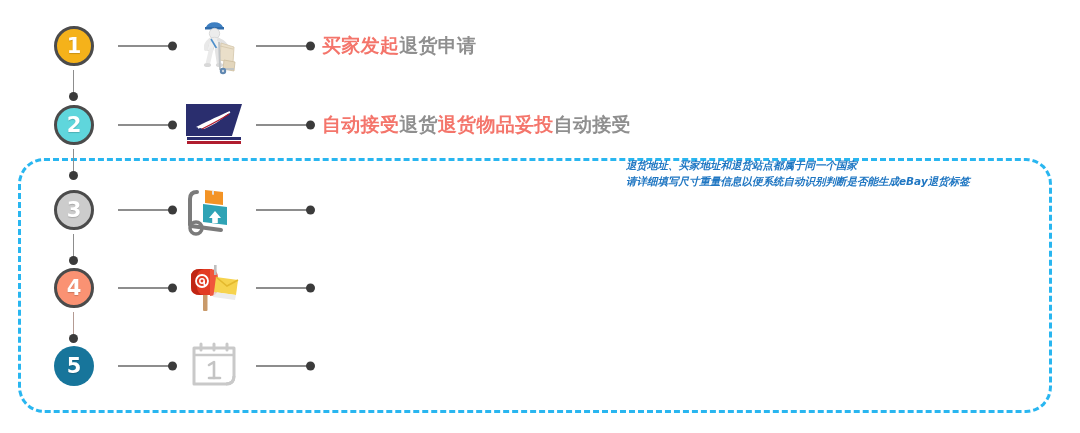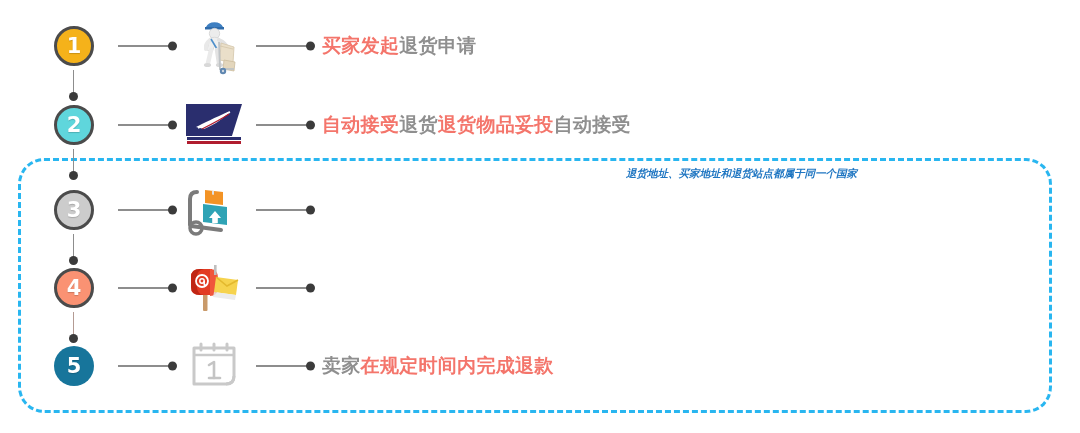--- a/index.html
+++ b/index.html
@@ -274,20 +274,21 @@
 
     <div class="hline" style="left:256px;width:58px;"></div>
     <div class="hdot" style="left:306px;"></div>
 
     <div class="label">
       <span class="seg-accent">自动接受</span><span class="seg-plain">退货</span><span class="seg-accent">退货物品妥投</span><span class="seg-plain">自动接受</span>
     </div>
 
     <div class="note n2">
       <div>退货地址、买家地址和退货站点都属于同一个国家</div>
+      <div>请详细填写尺寸重量信息以便系统自动识别判断是否能生成eBay退货标签</div>
     </div>
   </div>
 
   <div class="step" style="top:172px;">
     <div class="circle-wrap">
       <div class="circle ringed" style="background:#CCCCCC;">3</div>
     </div>
     <div class="vconn" style="top:62px;height:26px;"></div>
     <div class="vdot" style="top:84px;"></div>
 
@@ -373,19 +374,16 @@
         <path d="M40 44 q8 0 8 -8" stroke="#C9C9C9" stroke-width="3" fill="none"></path>
 
         <path d="M23 25 l5 -3 v16" stroke="#C4C4C4" stroke-width="2.6" fill="none" stroke-linecap="round" stroke-linejoin="round"></path>
         <path d="M23 38 h11" stroke="#C4C4C4" stroke-width="2.6" fill="none" stroke-linecap="round"></path>
       </svg>
     </div>
 
     <div class="hline" style="left:256px;width:58px;"></div>
     <div class="hdot" style="left:306px;"></div>
 
-    <div class="label">
-      <span class="seg-plain">卖家</span><span class="seg-accent">在规定时间内完成退款</span>
-    </div>
 
   </div>
 
 </div>
 
 </body></html>

